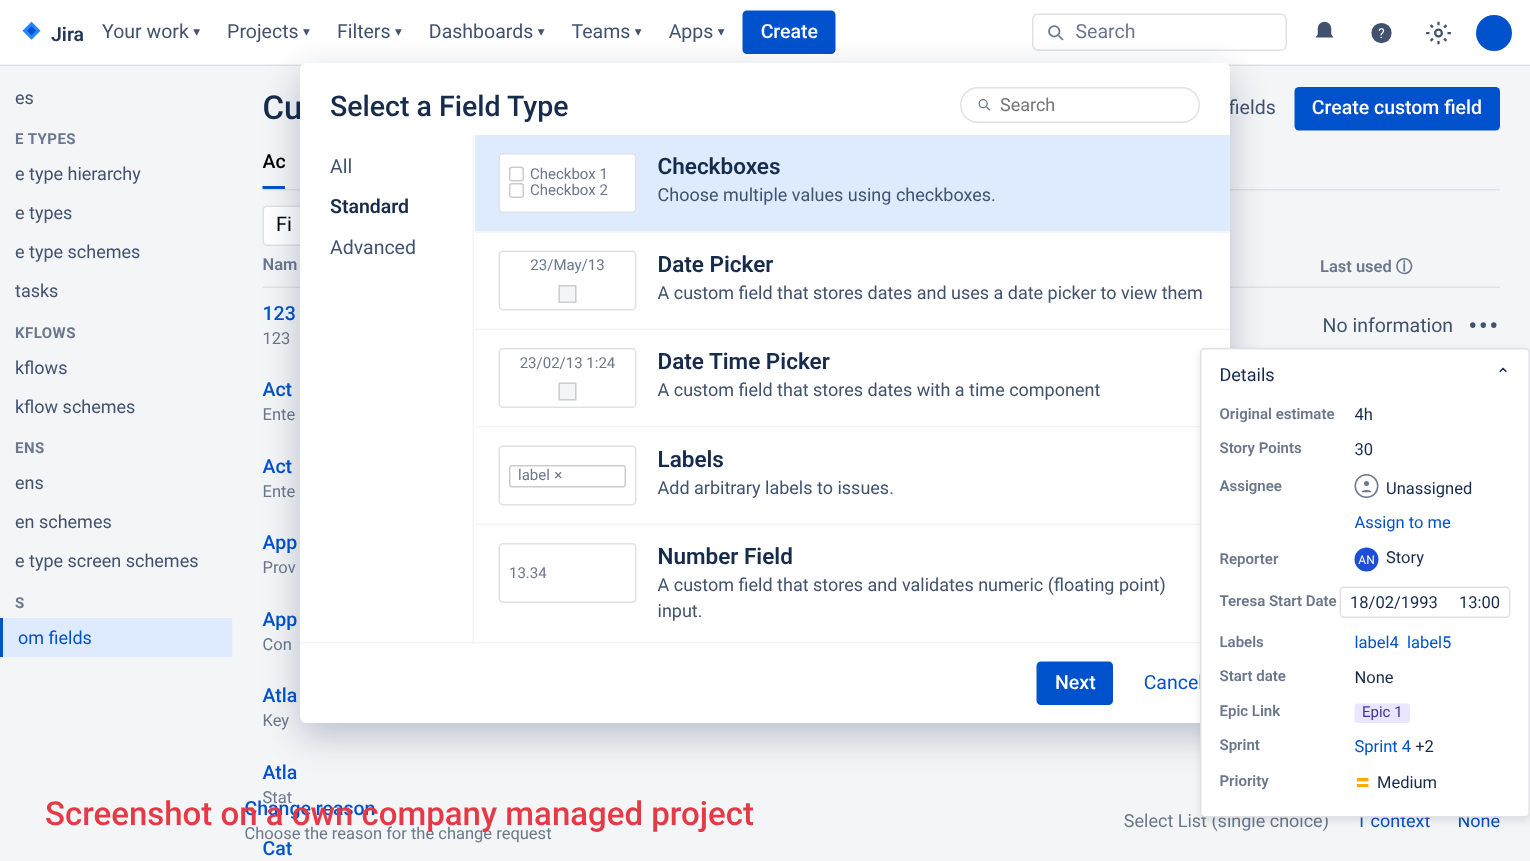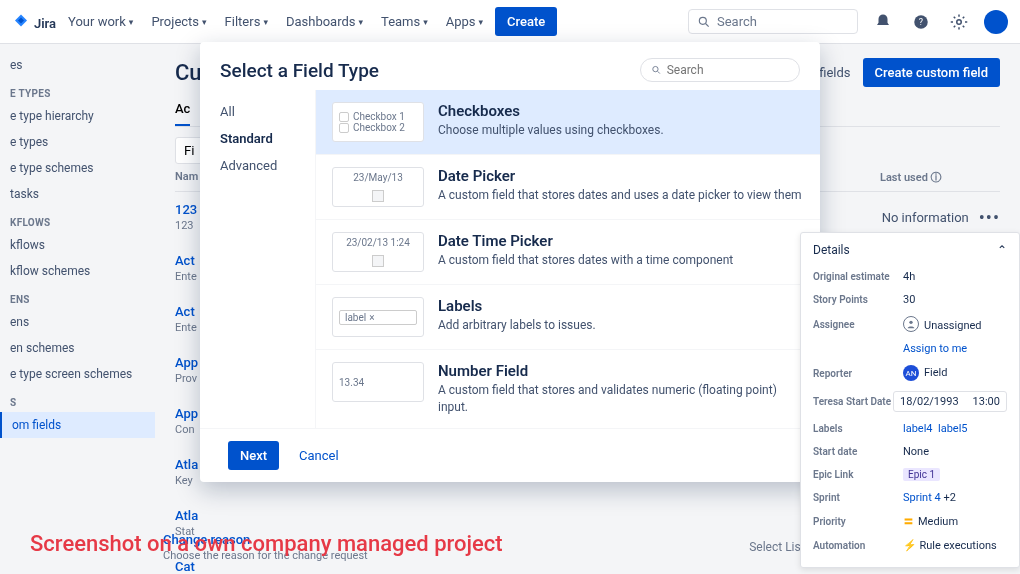--- a/index.html
+++ b/index.html
@@ -46,23 +46,23 @@
 .modal-body{display:flex;flex:1;overflow:hidden}
 .modal-side{width:115px;padding:8px 20px;font-size:13px}
 .modal-side div{padding:6px 0;cursor:pointer;color:#42526e}
 .modal-side .active{font-weight:600;color:#172b4d}
 .field-list{flex:1;overflow-y:auto;border-left:1px solid #f4f5f7}
 .field-item{display:flex;gap:14px;padding:12px 16px;border-bottom:1px solid #f4f5f7;cursor:pointer}
 .field-item.selected{background:#deebff}
 .field-preview{width:92px;height:40px;border:1px solid #dfe1e6;border-radius:3px;background:#fff;display:flex;flex-direction:column;justify-content:center;padding:4px 6px;font-size:10px;color:#6b778c;flex-shrink:0}
 .field-desc h4{font-size:15px;font-weight:600;color:#172b4d;margin-bottom:2px}
 .field-desc p{font-size:12px;color:#42526e;line-height:1.4}
-.modal-foot{display:flex;justify-content:flex-start;gap:10px;padding:12px 28px;border-top:1px solid #f4f5f7}
+.modal-foot{display:flex;justify-content:flex-end;gap:10px;padding:12px 8px;border-top:1px solid #f4f5f7}
 .btn-link{background:none;border:none;color:#0052cc;padding:7px 10px;cursor:pointer;font-size:13px}
-.checkbox-row{display:flex;align-items:flex-end;gap:4px}
+.checkbox-row{display:flex;align-items:flex-start;gap:4px}
 .checkbox-row .box{width:10px;height:10px;border:1px solid #ccc;border-radius:2px}
 .date-preview{display:flex;align-items:center;justify-content:space-between}
 .cal-icon{width:12px;height:12px;background:#f4f5f7;border:1px solid #ccc}
 .label-chip{display:inline-flex;align-items:center;gap:3px;padding:1px 5px;border:1px solid #ccc;border-radius:2px;font-size:10px}
 .details-panel{position:absolute;right:0;top:232px;width:220px;background:#fff;border:1px solid #dfe1e6;border-radius:3px;padding:10px 12px;font-size:11px;box-shadow:0 2px 6px rgba(0,0,0,0.1)}
 .details-head{display:flex;justify-content:space-between;align-items:center;font-weight:400;font-size:12px;padding-bottom:8px}
 .detail-row{display:flex;padding:5px 0;align-items:center}
 .detail-label{width:90px;color:#6b778c;font-size:10px;font-weight:600}
 .detail-val{flex:1;font-size:11px;color:#172b4d}
 .link-val{color:#0052cc}
@@ -335,21 +335,21 @@
             <path fill="#6b778c" d="M4 22c0-5 16-5 16 0"></path>
           </svg>
         </span><span>Unassigned</span></div>
     </div>
   <div class="detail-row">
       <div class="detail-label"></div>
       <div class="detail-val link-val">Assign to me</div>
     </div>
   <div class="detail-row">
       <div class="detail-label">Reporter</div>
-      <div class="detail-val"><span class="mini-avatar">AN</span><span>Field</span></div>
+      <div class="detail-val"><span class="mini-avatar">AN</span><span>Story</span></div>
     </div>
   <div class="detail-row">
       <div class="detail-label">Teresa Start Date</div>
       <div class="detail-val">
         <div class="date-input">
           <span>18/02/1993</span>
           <span>13:00</span>
         </div>
       </div>
     </div>
@@ -366,19 +366,15 @@
       <div class="detail-val"><span class="chip">Epic 1</span></div>
     </div>
   <div class="detail-row">
       <div class="detail-label">Sprint</div>
       <div class="detail-val"><span class="link-val">Sprint 4</span>&nbsp;<span>+2</span></div>
     </div>
   <div class="detail-row">
       <div class="detail-label">Priority</div>
       <div class="detail-val"><span class="prio-icon">〓</span><span>Medium</span></div>
     </div>
-  <div class="detail-row">
-      <div class="detail-label">Automation</div>
-      <div class="detail-val"><span>⚡</span>&nbsp;<span>Rule executions</span></div>
-    </div>
 </div>
 
 <div class="caption">Screenshot on a own company managed project</div>
 
 </body></html>

